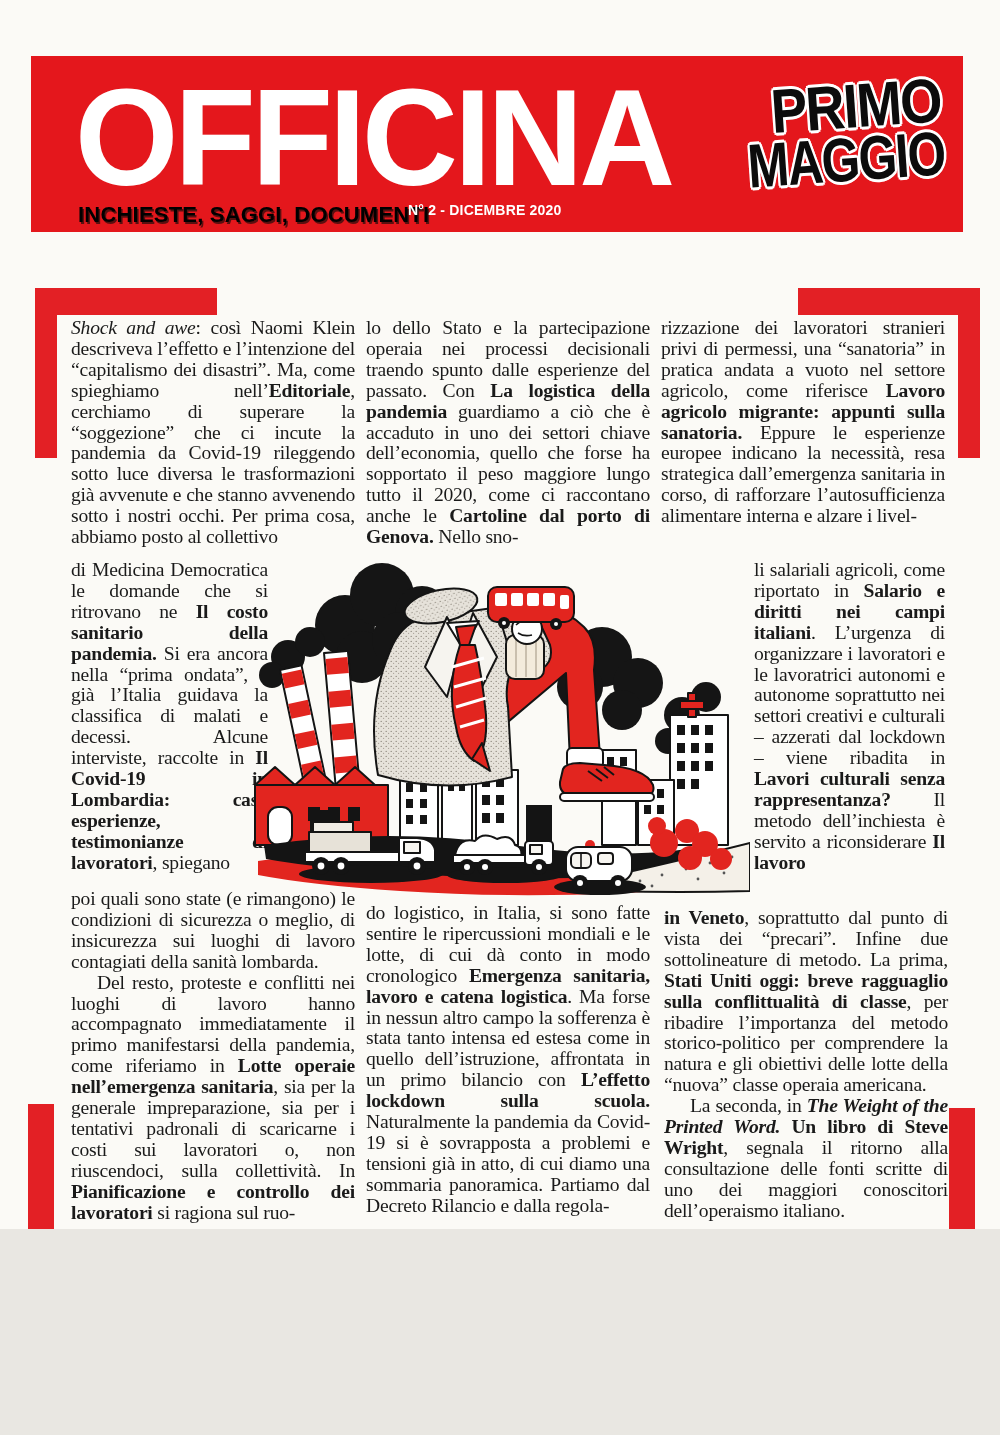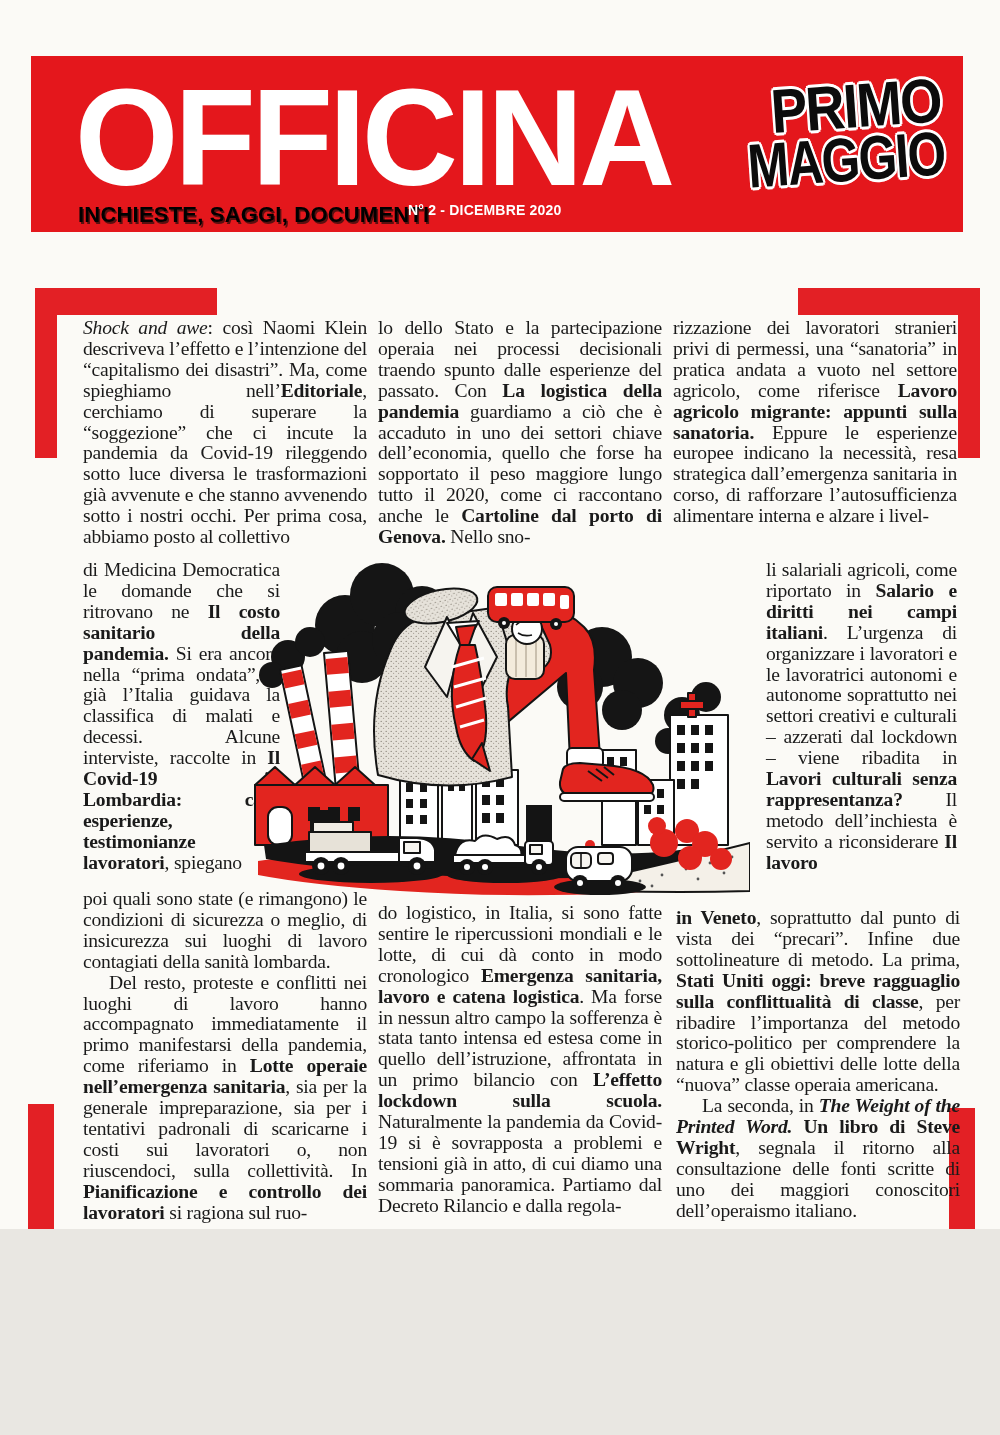--- a/index.html
+++ b/index.html
@@ -49,21 +49,21 @@
   .br-tr .v{right:0;top:0;width:22px;height:170px}
   .br-bl{left:28px;top:1104px;width:184px;height:172px;}
   .br-bl .h{left:0;bottom:0;width:184px;height:28px}
   .br-bl .v{left:0;bottom:0;width:26px;height:172px}
   .br-br{left:793px;top:1108px;width:182px;height:170px;}
   .br-br .h{right:0;bottom:0;width:182px;height:26px}
   .br-br .v{right:0;bottom:0;width:26px;height:170px}
   
   .t{
     position:absolute;text-align:justify;
-    font-size:19.6px;line-height:20.9px;letter-spacing:-.22px;color:#1a1a1a;margin-left:12px;
+    font-size:19.6px;line-height:20.9px;letter-spacing:-.22px;color:#1a1a1a;
   }
   #c1a{left:71px;top:318px;width:284px}
   #c1b{left:71px;top:560px;width:197px}
   #c1c{left:71px;top:889px;width:284px}
   #c2a{left:366px;top:318px;width:284px}
   #c2b{left:366px;top:903px;width:284px}
   #c3a{left:661px;top:318px;width:284px}
   #c3b{left:754px;top:560px;width:191px}
   #c3c{left:664px;top:908px;width:284px}
   

